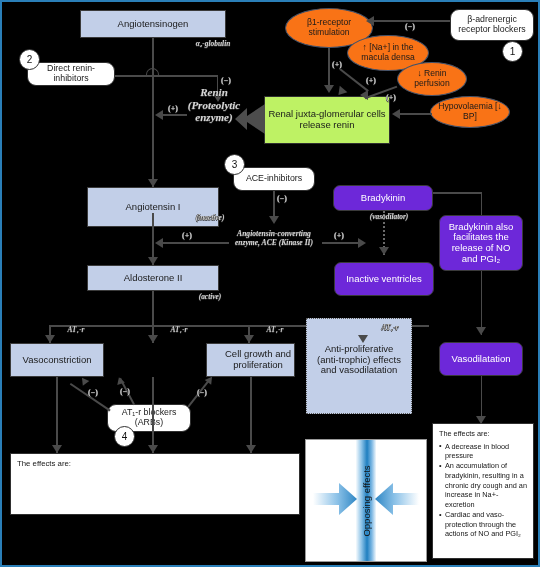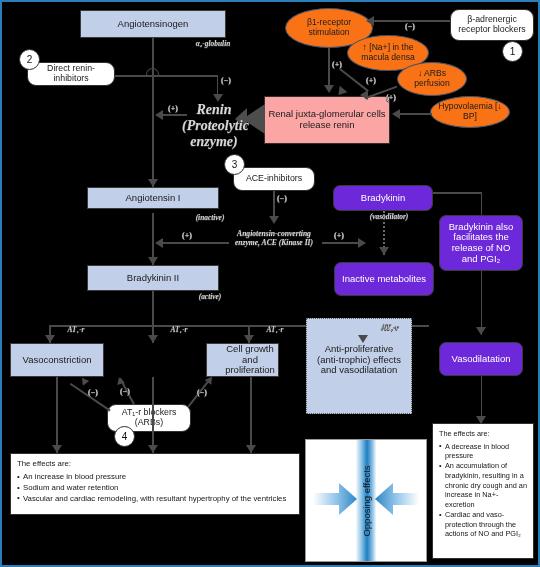--- a/index.html
+++ b/index.html
@@ -41,21 +41,21 @@
     border-radius:50%;
     font-size:8.6px;
   }
   .whitebx {                
     background:#ffffff;
     border:1.4px solid #2f2f2f;
     border-radius:9px;
     font-size:8.8px;
   }
   .plainbx {                
-    background:#fca5a5;
+    background:#bef264;
     border:1.2px solid #2f2f2f;
     font-size:9.5px;
   }
 
   .numcircle {
     position:absolute;
     width:21px; height:21px; border-radius:50%;
     background:#ffffff; border:1.3px solid #2f2f2f;
     display:flex; align-items:center; justify-content:center;
     font-size:10px; color:#111; z-index:9;
@@ -153,31 +153,31 @@
 
   <div class="ln lnh" style="left:113px; top:73px; width:103px;"></div>
   <div class="ln lnv" style="left:214.5px; top:73px; height:21px;"></div>
   <div class="arrowhead ad" style="left:210.5px; top:92px;"></div>
   <div class="sign" style="left:219px; top:74px;">(−)</div>
 
   <div style="position:absolute; left:144px; top:66px; width:13px; height:8px;
               border:1.6px solid #4a4a4a; border-bottom:none;
               border-radius:7px 7px 0 0; background:transparent;"></div>
 
-  <div class="note" style="left:180px; top:100px; width:64px; font-size:14px;">Renin (Proteolytic enzyme)</div>
+  <div class="note" style="left:180px; top:84px; width:64px; font-size:11px;">Renin (Proteolytic enzyme)</div>
 
   <div class="ln lnh" style="left:161px; top:112px; width:24px;"></div>
   <div class="arrowhead al" style="left:153px; top:108px;"></div>
   <div class="sign" style="left:166px; top:102px;">(+)</div>
 
   <div class="node ell" style="left:283px; top:6px; width:88px; height:40px;">β1-receptor stimulation</div>
 
   <div class="node ell" style="left:345px; top:33px; width:82px; height:36px;">↑ [Na+] in the macula densa</div>
 
-  <div class="node ell" style="left:395px; top:60px; width:70px; height:34px;">↓ ARBs perfusion</div>
+  <div class="node ell" style="left:395px; top:60px; width:70px; height:34px;">↓ Renin perfusion</div>
 
   <div class="node ell" style="left:428px; top:94px; width:80px; height:32px;">Hypovolaemia [↓ BP]</div>
 
   <div class="numcircle" style="left:500px; top:39px;">1</div>
   <div class="node whitebx" style="left:448px; top:7px; width:84px; height:32px;">β-adrenergic receptor blockers</div>
 
   <div class="ln lnh" style="left:372px; top:18px; width:76px;"></div>
   <div class="arrowhead al" style="left:364px; top:14px;"></div>
   <div class="sign" style="left:403px; top:20px;">(−)</div>
 
@@ -201,21 +201,21 @@
 
   <div class="ln lnh" style="left:398px; top:111px; width:32px;"></div>
   <div class="arrowhead al" style="left:390px; top:107px;"></div>
 
   <div class="greyarrow" style="left:233px; top:100px; width:30px; height:34px;">
     <svg width="30" height="34" viewBox="0 0 30 34">
       <polygon points="30,2 12,14 12,6 0,17 12,28 12,20 30,32" fill="#4d4d4d"></polygon>
     </svg>
   </div>
 
-  <div class="node bx" style="left:85px; top:185px; width:132px; height:22px;">Angiotensin I</div>
+  <div class="node bx" style="left:85px; top:185px; width:132px; height:40px;">Angiotensin I</div>
   <div class="note" style="left:180px; top:212px; width:56px;">(inactive)</div>
 
   <div class="ln lnv" style="left:150px; top:211px; height:52px;"></div>
   <div class="arrowhead ad" style="left:145.5px; top:255px;"></div>
 
   <div class="numcircle" style="left:222px; top:152px;">3</div>
   <div class="node whitebx" style="left:231px; top:165px; width:82px; height:24px;">ACE-inhibitors</div>
 
   <div class="ln lnv" style="left:271px; top:189px; height:28px;"></div>
   <div class="arrowhead ad" style="left:266.5px; top:214px;"></div>
@@ -224,21 +224,21 @@
   <div class="note" style="left:222px; top:228px; width:100px; font-size:7.6px;">Angiotensin-converting enzyme, ACE (Kinase II)</div>
 
   <div class="ln lnh" style="left:161px; top:240px; width:66px;"></div>
   <div class="arrowhead al" style="left:153px; top:236px;"></div>
   <div class="sign" style="left:180px; top:229px;">(+)</div>
 
   <div class="ln lnh" style="left:320px; top:240px; width:40px;"></div>
   <div class="arrowhead ar" style="left:356px; top:236px;"></div>
   <div class="sign" style="left:332px; top:229px;">(+)</div>
 
-  <div class="node bx" style="left:85px; top:263px; width:132px; height:26px;">Bradykinin II</div>
+  <div class="node bx" style="left:85px; top:263px; width:132px; height:26px;">Aldosterone II</div>
   <div class="note" style="left:180px; top:291px; width:56px;">(active)</div>
 
   <div class="ln lnv" style="left:150px; top:289px; height:36px;"></div>
   <div class="ln lnh" style="left:47px; top:323px; width:380px;"></div>
 
   <div class="ln lnv" style="left:47px; top:323px; height:18px;"></div>
   <div class="arrowhead ad" style="left:42.5px; top:333px;"></div>
   <div class="note dk" style="left:58px; top:324px; width:32px;">AT₁-r</div>
 
   <div class="ln lnv" style="left:150px; top:323px; height:18px;"></div>
@@ -247,21 +247,21 @@
 
   <div class="ln lnv" style="left:246px; top:323px; height:18px;"></div>
   <div class="arrowhead ad" style="left:241.5px; top:333px;"></div>
   <div class="note dk" style="left:257px; top:324px; width:32px;">AT₁-r</div>
 
   <div class="ln lnv" style="left:360px; top:323px; height:18px;"></div>
   <div class="arrowhead ad" style="left:355.5px; top:333px;"></div>
   <div class="note dk" style="left:372px; top:322px; width:32px;">AT₁-r</div>
 
   <div class="node bx" style="left:8px; top:341px; width:94px; height:34px;">Vasoconstriction</div>
-  <div class="node bx" style="left:204px; top:341px; width:73px; height:34px;padding-left:18px;">Cell growth and proliferation</div>
+  <div class="node bx" style="left:204px; top:341px; width:89px; height:34px;padding-left:18px;">Cell growth and proliferation</div>
 
   <div id="antiproContainer" style="left:304px; top:316px; width:106px; height:96px;"></div>
   <div class="node bx" style="left:310px; top:340px; width:94px; height:36px; border:none;">Anti-proliferative (anti-trophic) effects and vasodilatation</div>
 
   <div class="node whitebx" style="left:105px; top:402px; width:84px; height:28px;">AT₁-r blockers (ARBs)</div>
   <div class="numcircle" style="left:112px; top:424px;">4</div>
 
   <div style="position:absolute; left:108px; top:408px; width:48px; height:1.6px;
               background:#4a4a4a; transform:rotate(-146deg); transform-origin:left center;"></div>
   <div class="arrowhead" style="left:78px; top:375px; border-left:4.5px solid transparent;
@@ -289,42 +289,37 @@
   <div class="arrowhead ad" style="left:145.5px; top:443px;"></div>
   <div class="ln lnv" style="left:248px; top:375px; height:76px;"></div>
   <div class="arrowhead ad" style="left:243.5px; top:443px;"></div>
 
   <div class="node bxblue" style="left:331px; top:183px; width:100px; height:26px;">Bradykinin</div>
   <div class="note" style="left:356px; top:211px; width:62px;text-align:center;">(vasodilator)</div>
 
   <div class="dotv" style="left:381px; top:209px; height:44px;"></div>
   <div class="arrowhead ad" style="left:376.5px; top:245px;"></div>
 
-  <div class="node bxblue" style="left:332px; top:260px; width:100px; height:34px;">Inactive metabolites</div>
+  <div class="node bxblue" style="left:332px; top:260px; width:100px; height:34px;">Inactive ventricles</div>
 
   <div class="ln lnh" style="left:431px; top:190px; width:49px;"></div>
   <div class="ln lnv" style="left:478.5px; top:190px; height:24px;"></div>
 
   <div class="node bxblue" style="left:437px; top:213px; width:84px; height:56px;">Bradykinin also facilitates the release of NO and PGI₂</div>
 
   <div class="ln lnv" style="left:478.5px; top:269px; height:64px;"></div>
   <div class="arrowhead ad" style="left:474px; top:325px;"></div>
 
   <div class="node bxblue" style="left:437px; top:340px; width:84px; height:34px;">Vasodilatation</div>
 
   <div class="ln lnv" style="left:478.5px; top:374px; height:48px;"></div>
   <div class="arrowhead ad" style="left:474px; top:414px;"></div>
 
   <div class="effects" style="left:8px; top:451px; width:290px; height:62px;">
     <div class="hdr">The effects are:</div>
-    <ul>
-      <li>An increase in blood pressure</li>
-      <li>Sodium and water retention</li>
-      <li>Vascular and cardiac remodeling, with resultant hypertrophy of the ventricles</li>
-    </ul>
   </div>
 
   <div class="effects" style="left:430px; top:421px; width:102px; height:136px; font-size:7.3px;">
     <div class="hdr">The effects are:</div>
     <ul>
       <li>A decrease in blood pressure</li>
       <li>An accumulation of bradykinin, resulting in a chronic dry cough and an increase in Na+-excretion</li>
       <li>Cardiac and vaso-protection through the actions of NO and PGI₂</li>
     </ul>
   </div>

